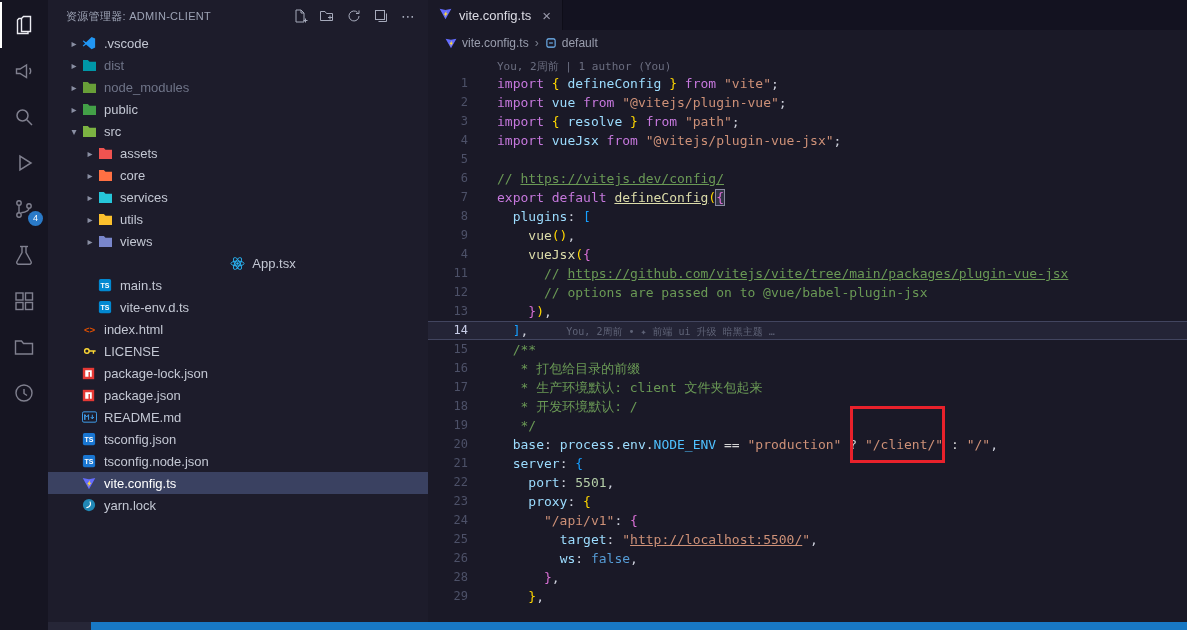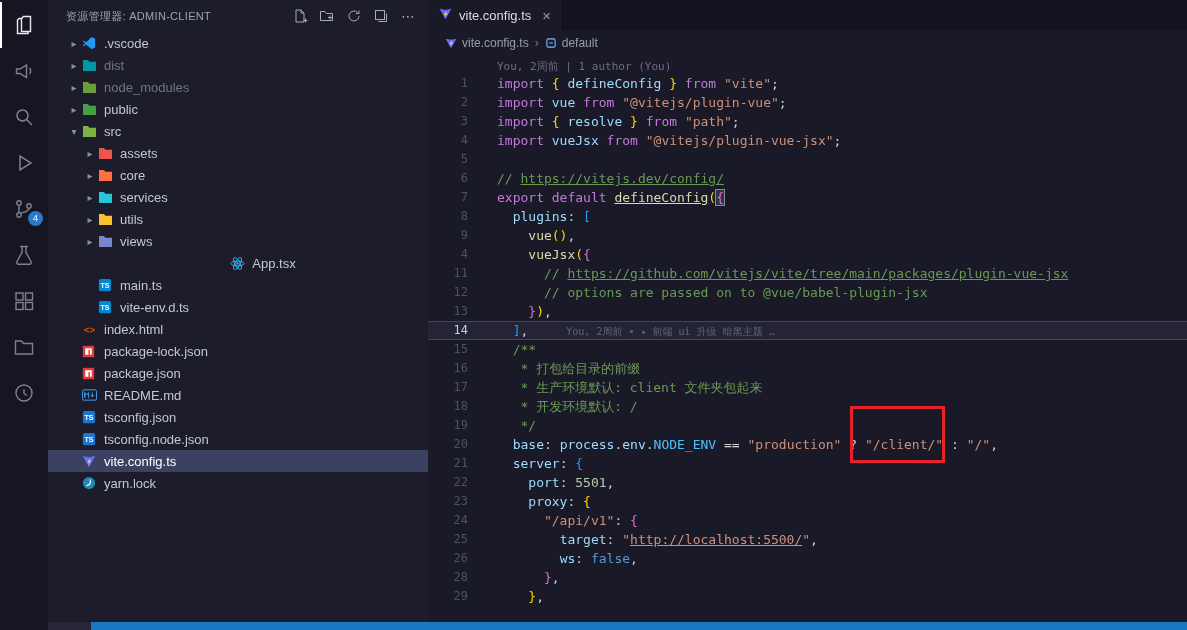--- a/index.html
+++ b/index.html
@@ -293,20 +293,30 @@
           <span class="flabel">vite-env.d.ts</span>
         </div>
         <div class="trow" style="padding-left: 18px;">
           <span class="chev"></span>
           <span class="ficon">
             <svg width="15" height="14" viewBox="0 0 16 16">
               <text x="8" y="12" font-size="11" font-weight="bold" fill="#e65100" text-anchor="middle" font-family="sans-serif">&lt;&gt;</text>
             </svg>
           </span>
           <span class="flabel">index.html</span>
+        </div>
+        <div class="trow" style="padding-left: 18px;">
+          <span class="chev"></span>
+          <span class="ficon">
+            <svg width="15" height="14" viewBox="0 0 16 16">
+              <circle cx="5" cy="8" r="2.6" fill="none" stroke="#fdd835" stroke-width="1.6"></circle>
+              <path d="M7.6 8H15M12.5 8v3" stroke="#fdd835" stroke-width="1.6" fill="none"></path>
+            </svg>
+          </span>
+          <span class="flabel">LICENSE</span>
         </div>
         <div class="trow" style="padding-left: 18px;">
           <span class="chev"></span>
           <span class="ficon">
             <svg width="13" height="13" viewBox="0 0 16 16">
               <rect x="1" y="1" width="14" height="14" fill="#e53935"></rect>
               <path d="M4 12V4h8v8H9.8V6.2H8V12z" fill="#fff"></path>
             </svg>
           </span>
           <span class="flabel">package-lock.json</span>

